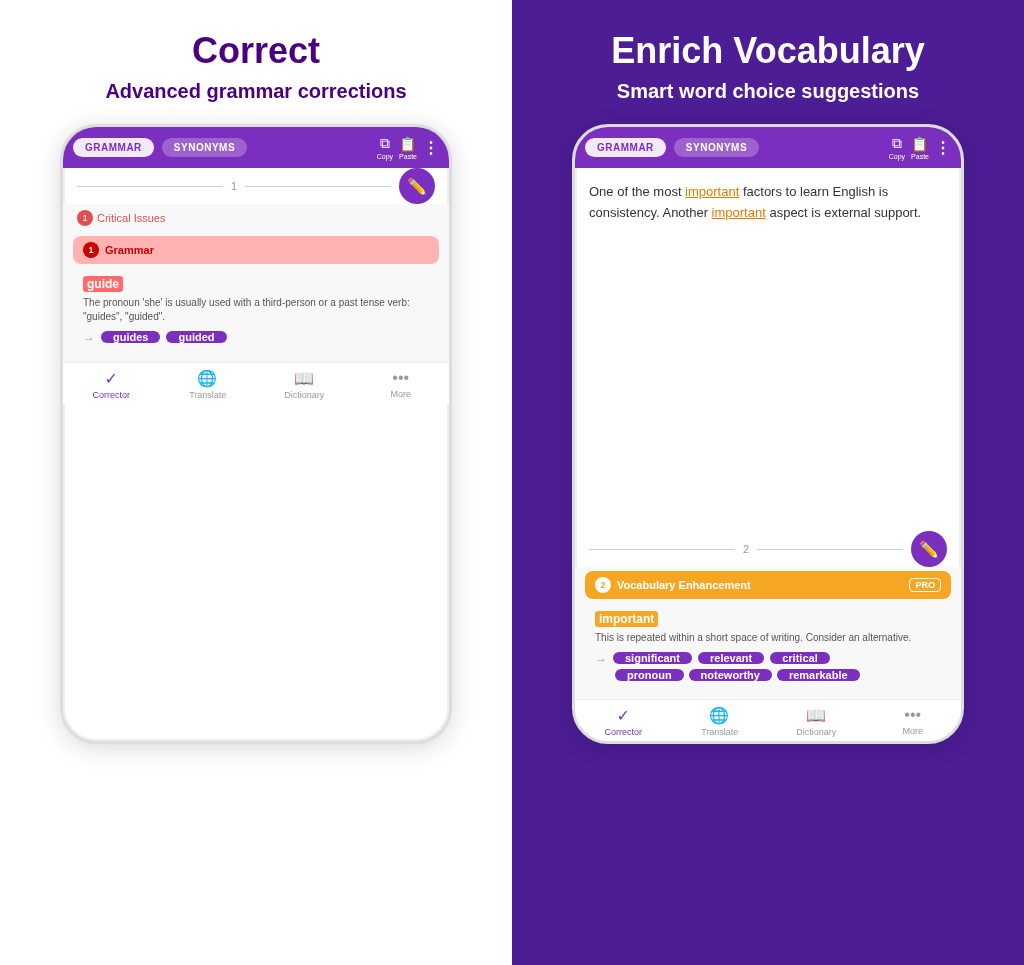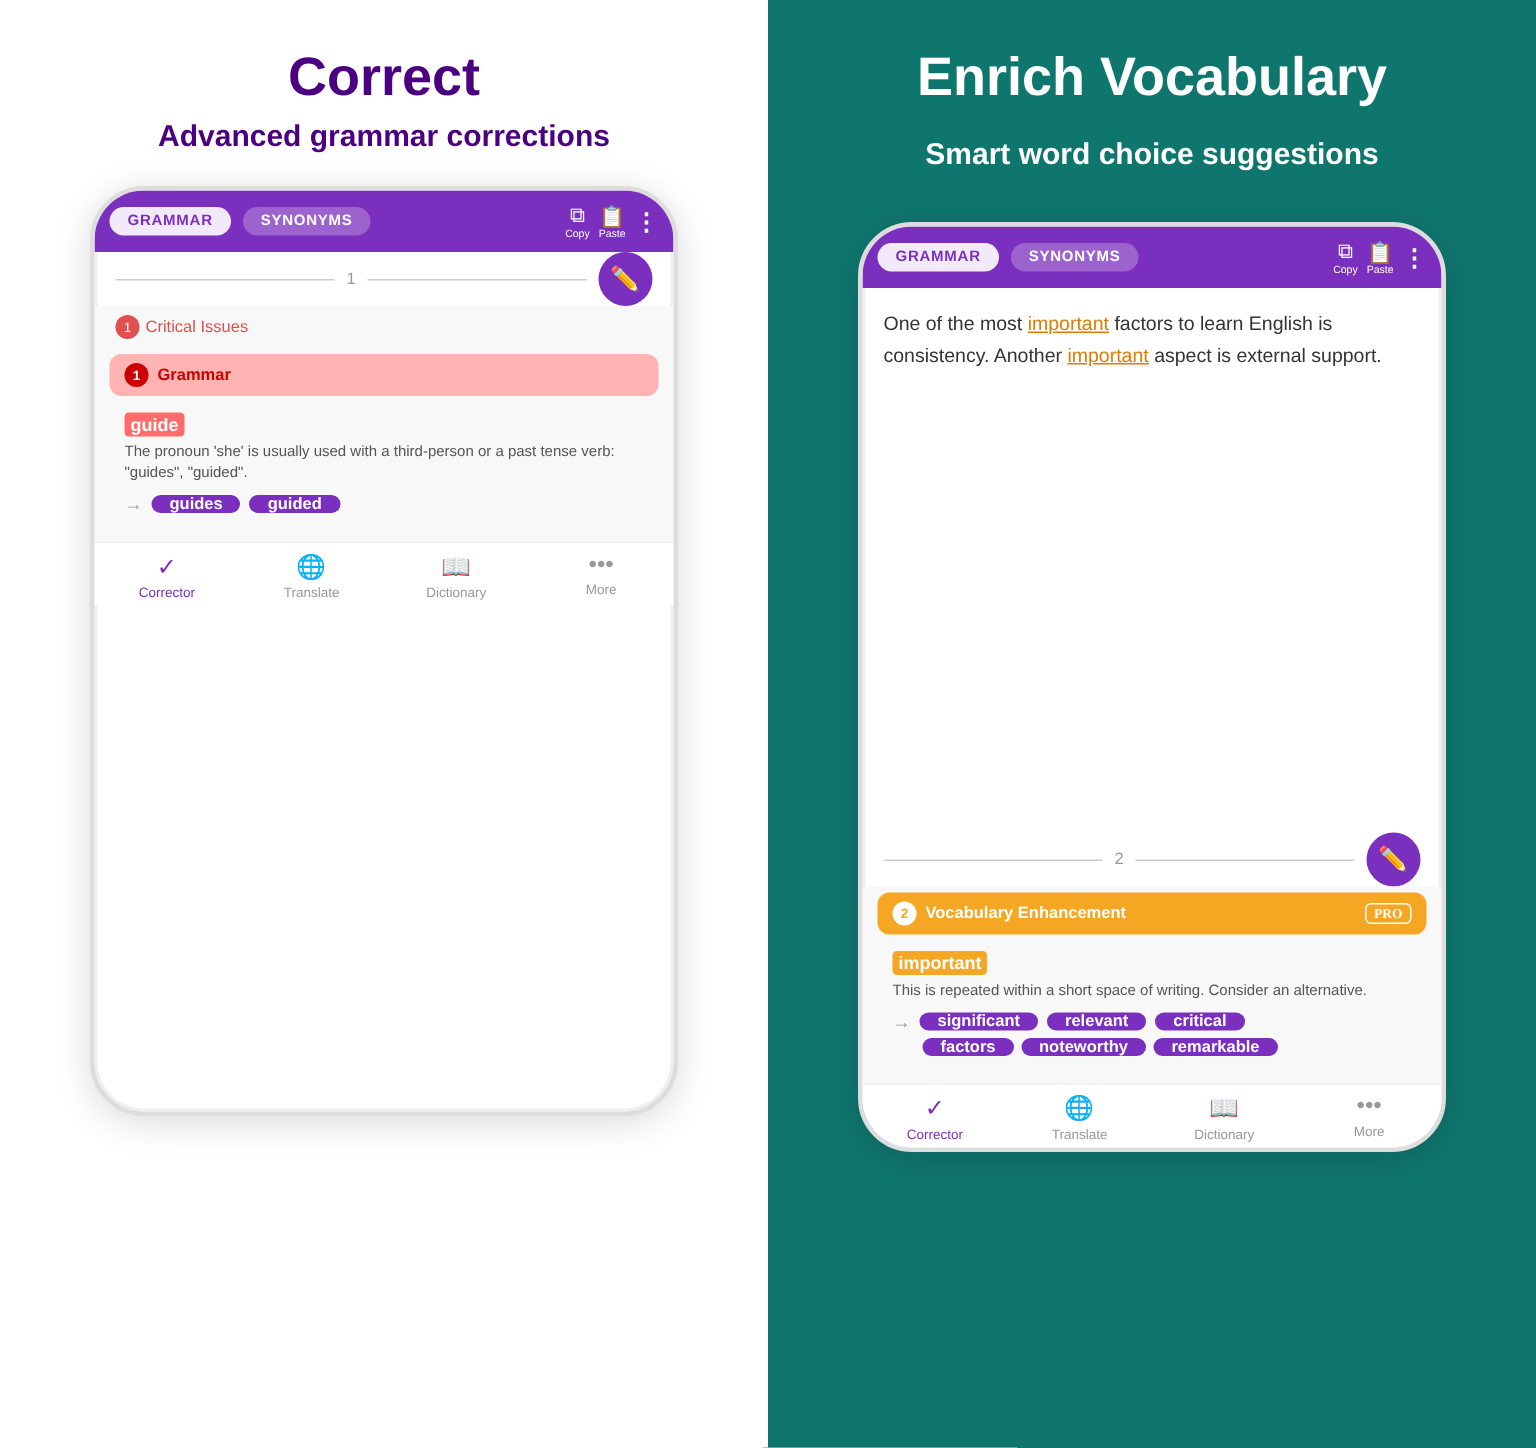--- a/index.html
+++ b/index.html
@@ -17,22 +17,21 @@
       flex: 1;
       display: flex;
       flex-direction: column;
       align-items: center;
       padding: 30px 20px 20px;
     }
     .panel-left {
       background: #fff;
     }
     .panel-right {
-      background: #0f766e;
-      gap: 12px;
+      background: #4c1d95;
     }
 
     .panel-title {
       font-size: 36px;
       font-weight: 800;
       color: #4B0082;
       text-align: center;
       margin-bottom: 6px;
     }
     .panel-right .panel-title {
@@ -314,21 +313,20 @@
     }
     .pro-badge {
       background: #F5A623;
       color: #fff;
       border: 1px solid #fff;
       border-radius: 4px;
       padding: 1px 5px;
       font-size: 9px;
       font-weight: 700;
       margin-left: auto;
-      font-family: Liberation Serif, serif;
     }
     .vocab-card .pro-badge {
       border-color: #fff;
     }
 
     .chips-row {
       display: flex;
       gap: 5px;
       flex-wrap: wrap;
       margin: 4px 0 0 20px;
@@ -452,21 +450,21 @@
       <div class="suggestion-box">
         <div class="word-highlight-orange">important</div>
         <div class="suggestion-text">This is repeated within a short space of writing. Consider an alternative.</div>
         <div class="suggestion-chips">
           <span class="arrow-sym">→</span>
           <span class="chip">significant</span>
           <span class="chip">relevant</span>
           <span class="chip">critical</span>
         </div>
         <div class="chips-row">
-          <span class="chip">factors</span>
+          <span class="chip">pronoun</span>
           <span class="chip">noteworthy</span>
           <span class="chip">remarkable</span>
         </div>
       </div>
     </div>
 
     <div class="bottom-nav">
       <div class="nav-item active">
         <span class="nav-icon">✓</span>
         <span>Corrector</span>

